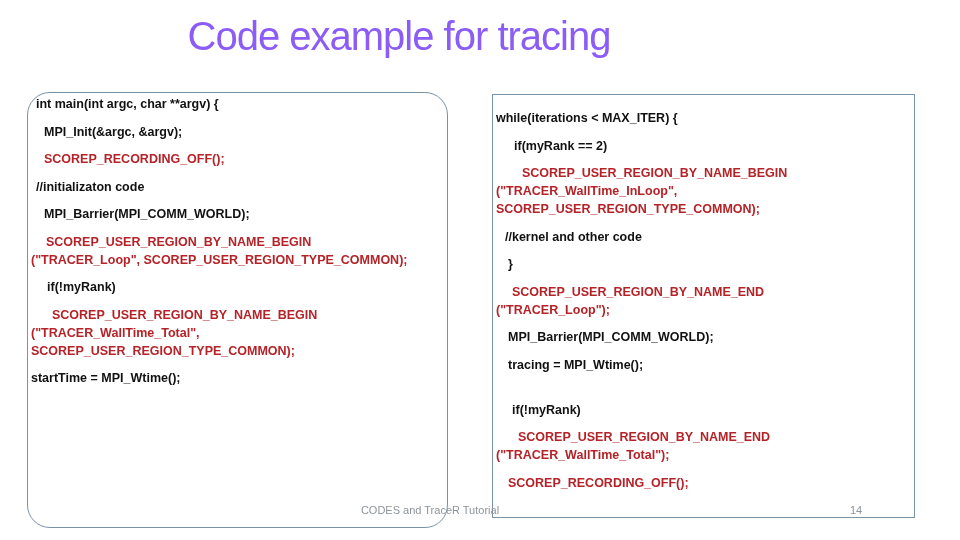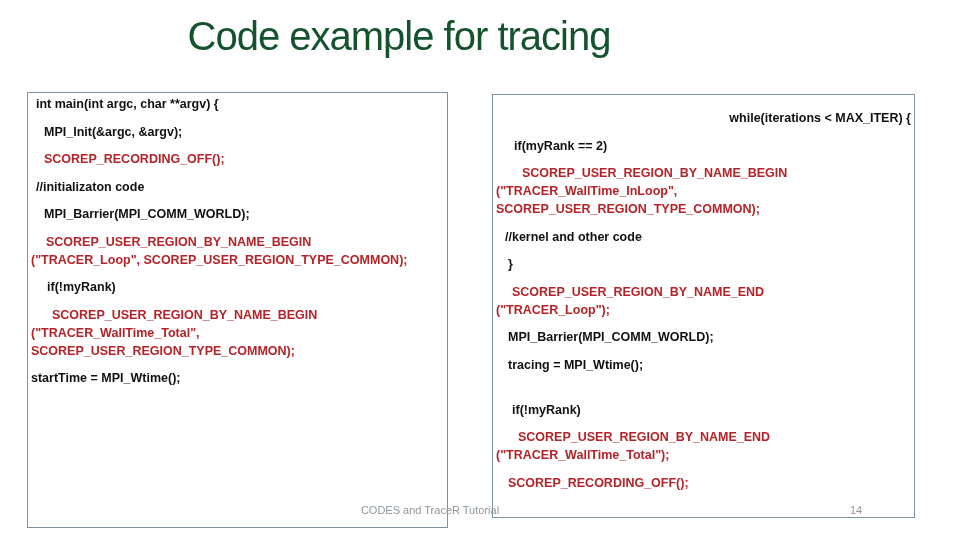--- a/index.html
+++ b/index.html
@@ -5,29 +5,29 @@
   html,body{margin:0;padding:0;}
   body{
     width:960px;height:540px;position:relative;overflow:hidden;
     background:#ffffff;
     font-family:"Liberation Sans", sans-serif;
   }
   .slide-title{
     position:absolute;left:173px;top:14px;width:452px;
     text-align:center;
     font-size:40px;font-weight:400;letter-spacing:-1px;
-    color:#14532d;white-space:nowrap;
+    color:#8b5cf6;white-space:nowrap;
   }
   .code-box{
     position:absolute;
     border:1px solid #7a92a5;
     background:transparent;
     box-sizing:border-box;
   }
-  .code-box.left{left:27px;top:92px;width:421px;height:436px;padding:2px 3px 0 3px;}
+  .code-box.left{left:27px;top:92px;width:421px;height:436px;padding:2px 3px 0 3px;border-radius:23px;}
   .code-box.right{left:492px;top:94px;width:423px;height:424px;padding:14px 3px 0 3px;}
   .code-line{
     font-size:12.5px;font-weight:bold;line-height:18px;
     white-space:pre;
   }
   .code-line.black{color:#111111;}
   .code-line.red{color:#b52328;}
   .code-line.gap-first{margin-top:0;}
   .code-line.gap-para{margin-top:9.5px;}
   .code-line.gap-wrap{margin-top:0;}
@@ -59,21 +59,21 @@
     <div class="code-line red gap-para" style="margin-left: 15px;">SCOREP_USER_REGION_BY_NAME_BEGIN</div>
     <div class="code-line red gap-wrap" style="margin-left: 0px;">("TRACER_Loop", SCOREP_USER_REGION_TYPE_COMMON);</div>
     <div class="code-line black gap-para" style="margin-left: 16px;">if(!myRank)</div>
     <div class="code-line red gap-para" style="margin-left: 21px;">SCOREP_USER_REGION_BY_NAME_BEGIN</div>
     <div class="code-line red gap-wrap" style="margin-left: 0px;">("TRACER_WallTime_Total",</div>
     <div class="code-line red gap-wrap" style="margin-left: 0px;">SCOREP_USER_REGION_TYPE_COMMON);</div>
     <div class="code-line black gap-para" style="margin-left: 0;">startTime = MPI_Wtime();</div>
   </div>
 
 <div class="code-box right">
-    <div class="code-line black gap-first" style="margin-left: 12px; text-align: right;">while(iterations &lt; MAX_ITER) {</div>
+    <div class="code-line black gap-first" style="">while(iterations &lt; MAX_ITER) {</div>
     <div class="code-line black gap-para" style="margin-left: 18px;">if(myRank == 2)</div>
     <div class="code-line red gap-para" style="margin-left: 26px;">SCOREP_USER_REGION_BY_NAME_BEGIN</div>
     <div class="code-line red gap-wrap" style="margin-left: 0px;">("TRACER_WallTime_InLoop",</div>
     <div class="code-line red gap-wrap" style="margin-left: 0px;">SCOREP_USER_REGION_TYPE_COMMON);</div>
     <div class="code-line black gap-para" style="margin-left: 9px;">//kernel and other code</div>
     <div class="code-line black gap-para" style="margin-left: 12px;">}</div>
     <div class="code-line red gap-para" style="margin-left: 16px;">SCOREP_USER_REGION_BY_NAME_END</div>
     <div class="code-line red gap-wrap" style="margin-left: 0px;">("TRACER_Loop");</div>
     <div class="code-line black gap-para" style="margin-left: 12px;">MPI_Barrier(MPI_COMM_WORLD);</div>
     <div class="code-line black gap-para" style="margin-left: 12px;">tracing = MPI_Wtime();</div>

